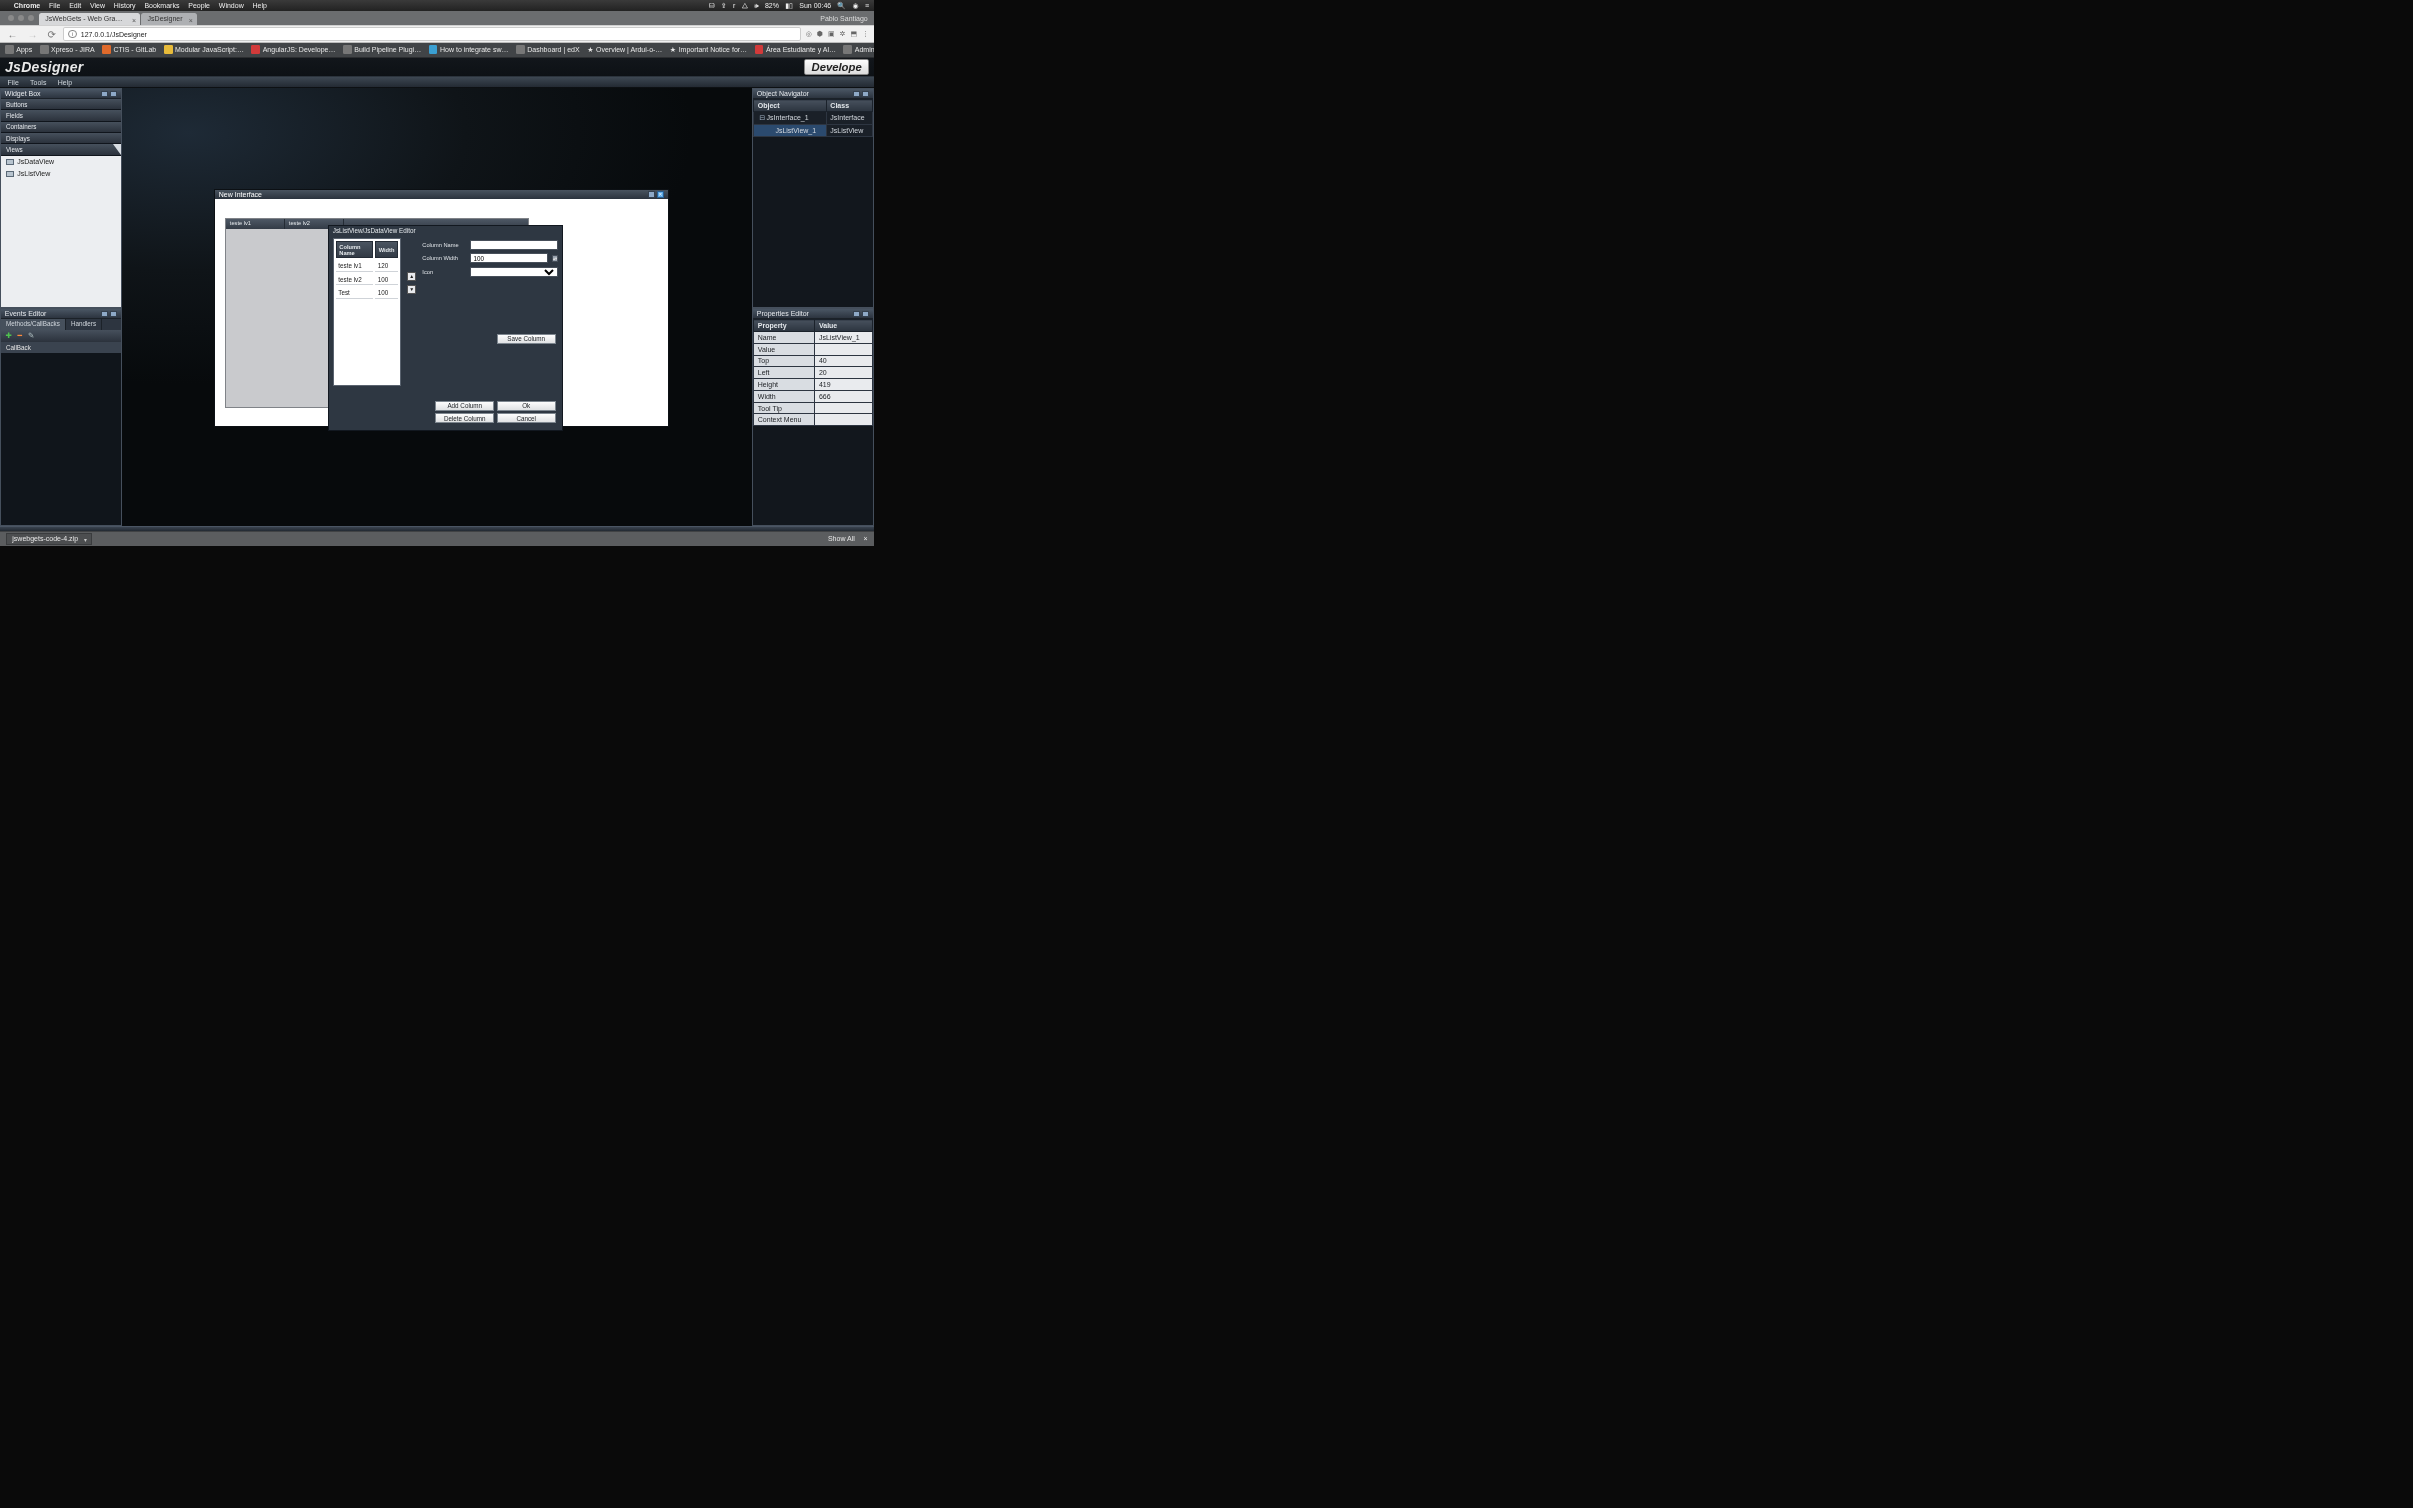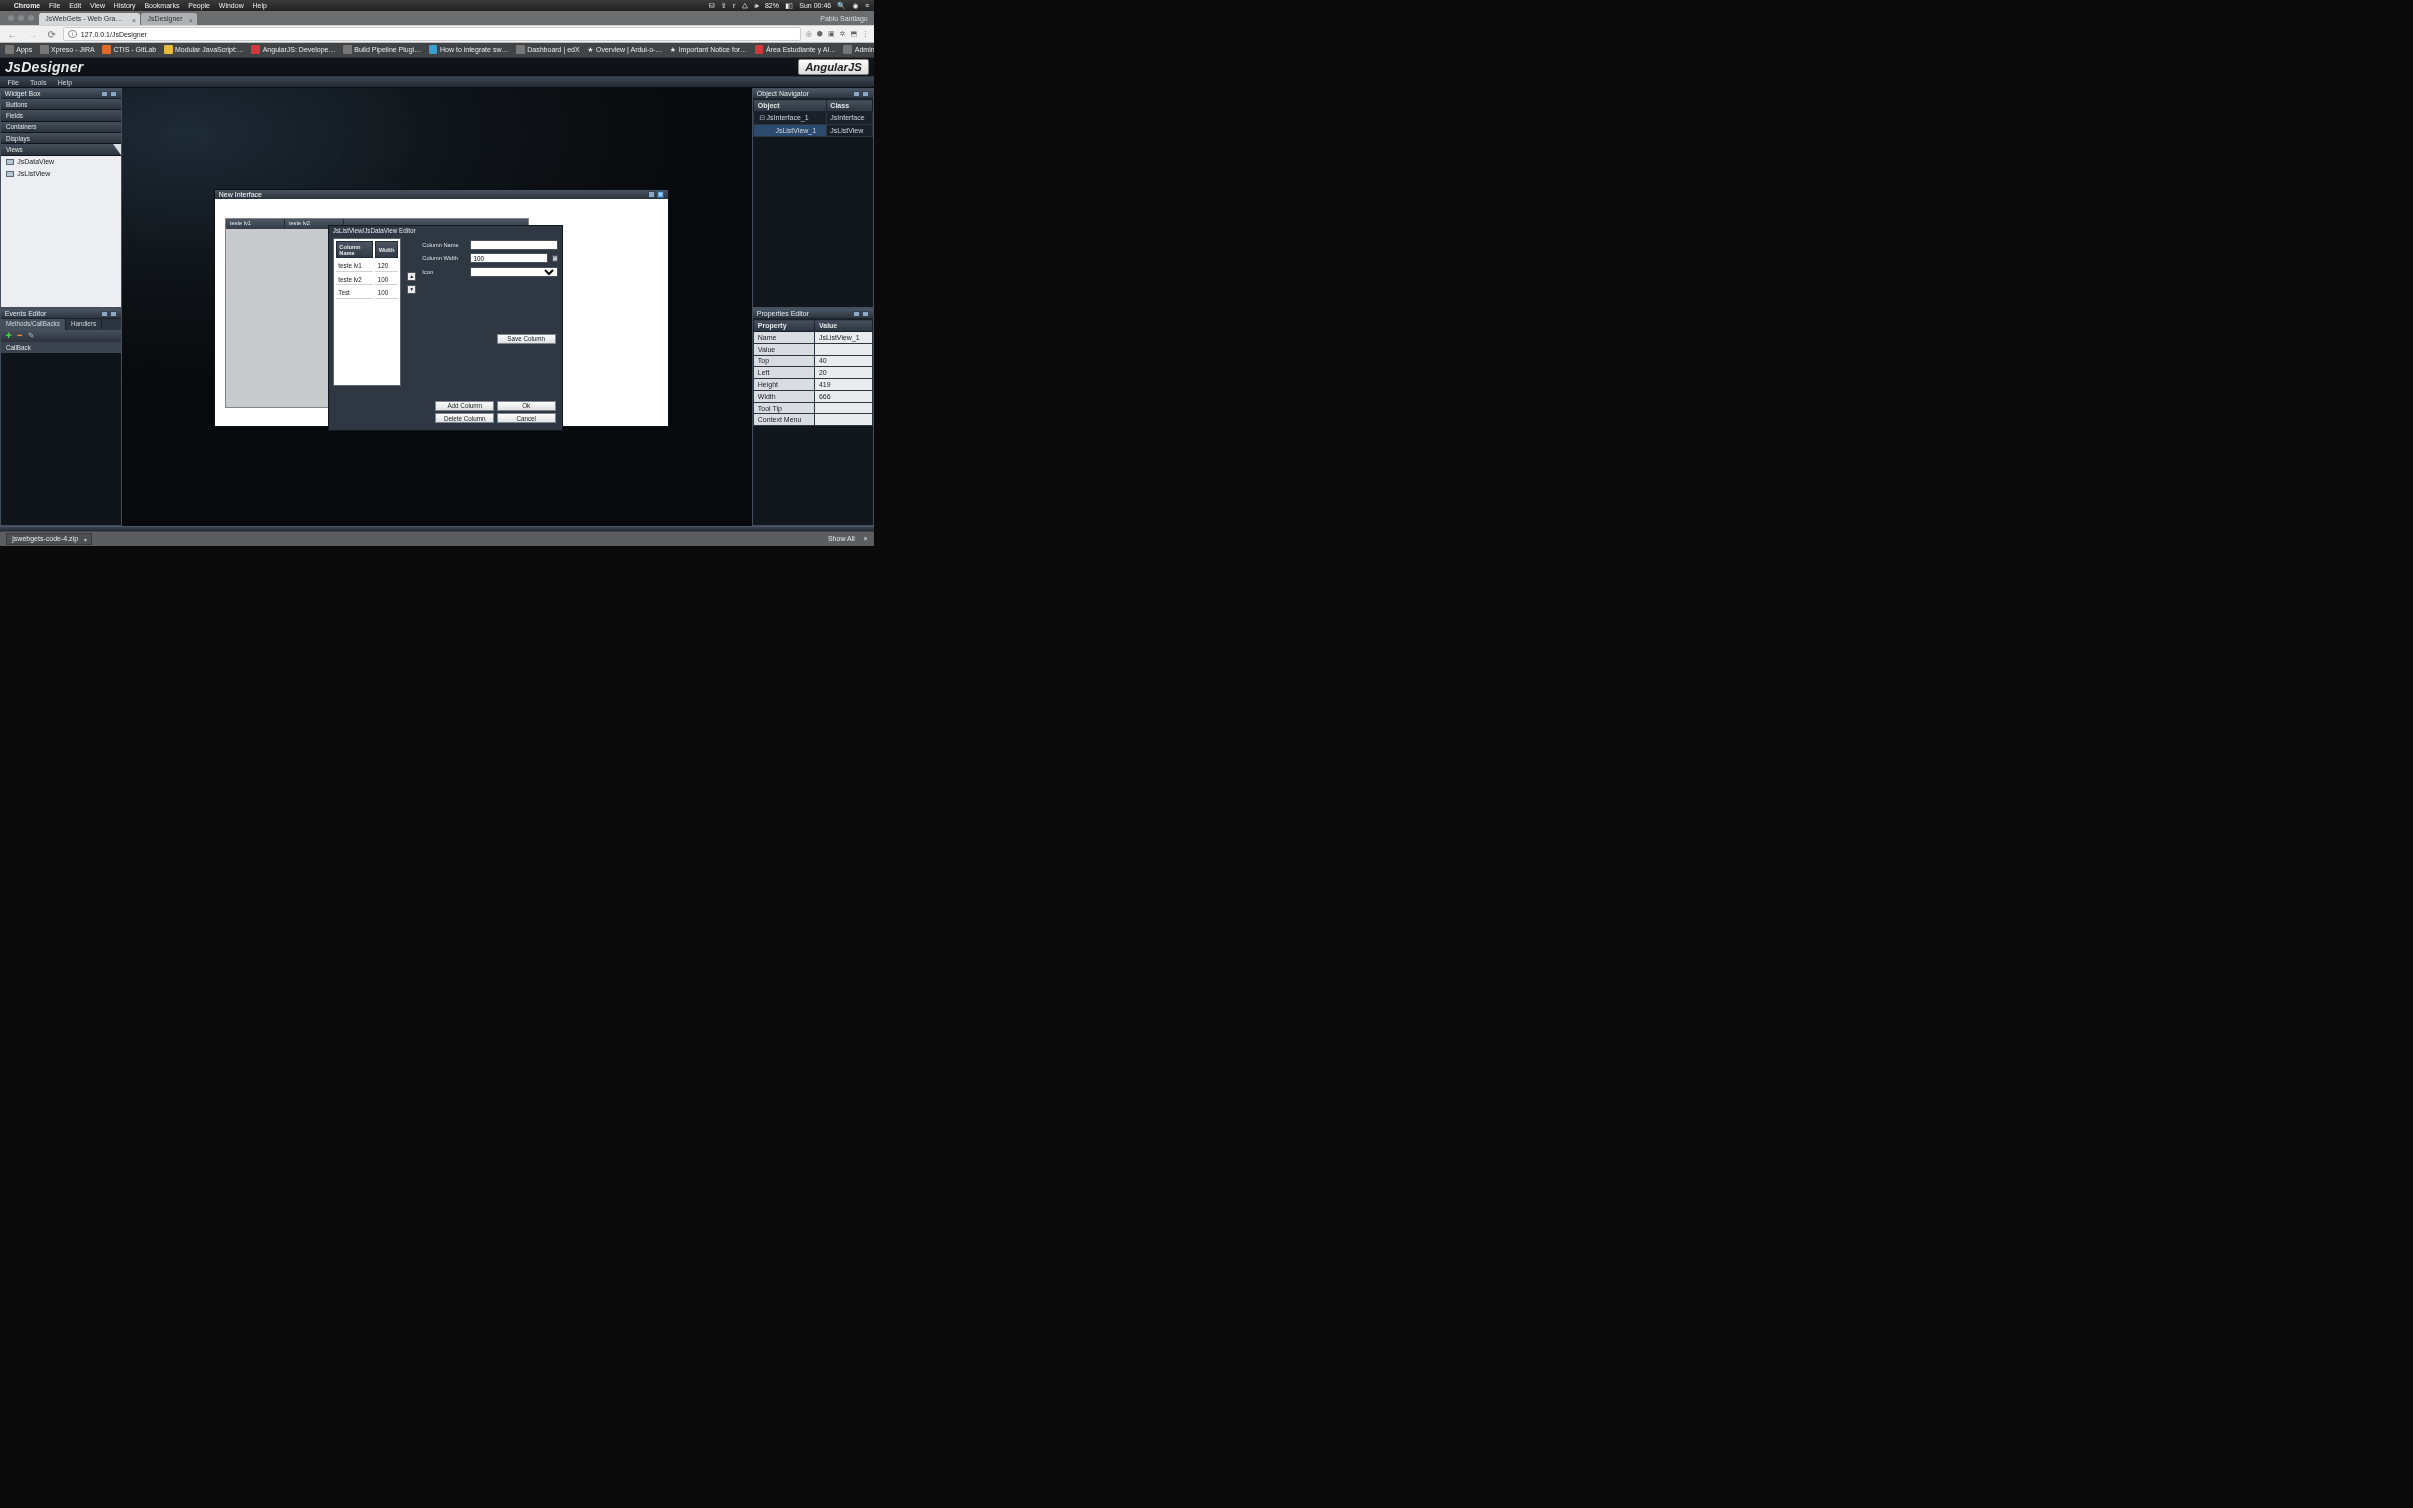--- a/index.html
+++ b/index.html
@@ -221,21 +221,21 @@
   <span class="bm">
       <span class="bm-icon"></span>
       <span>Administration - OF…</span>
     </span>
 
 </div>
 
 <div class="app">
   <div class="app-header">
     <span class="app-title">JsDesigner</span>
-    <span class="logo-badge">AngularJS</span>
+    <span class="logo-badge">Develope</span>
   </div>
   <div class="app-menubar">
     <span>File</span>
     <span>Tools</span>
     <span>Help</span>
   </div>
 
   <div class="app-body">
 
     <div class="left-col">

